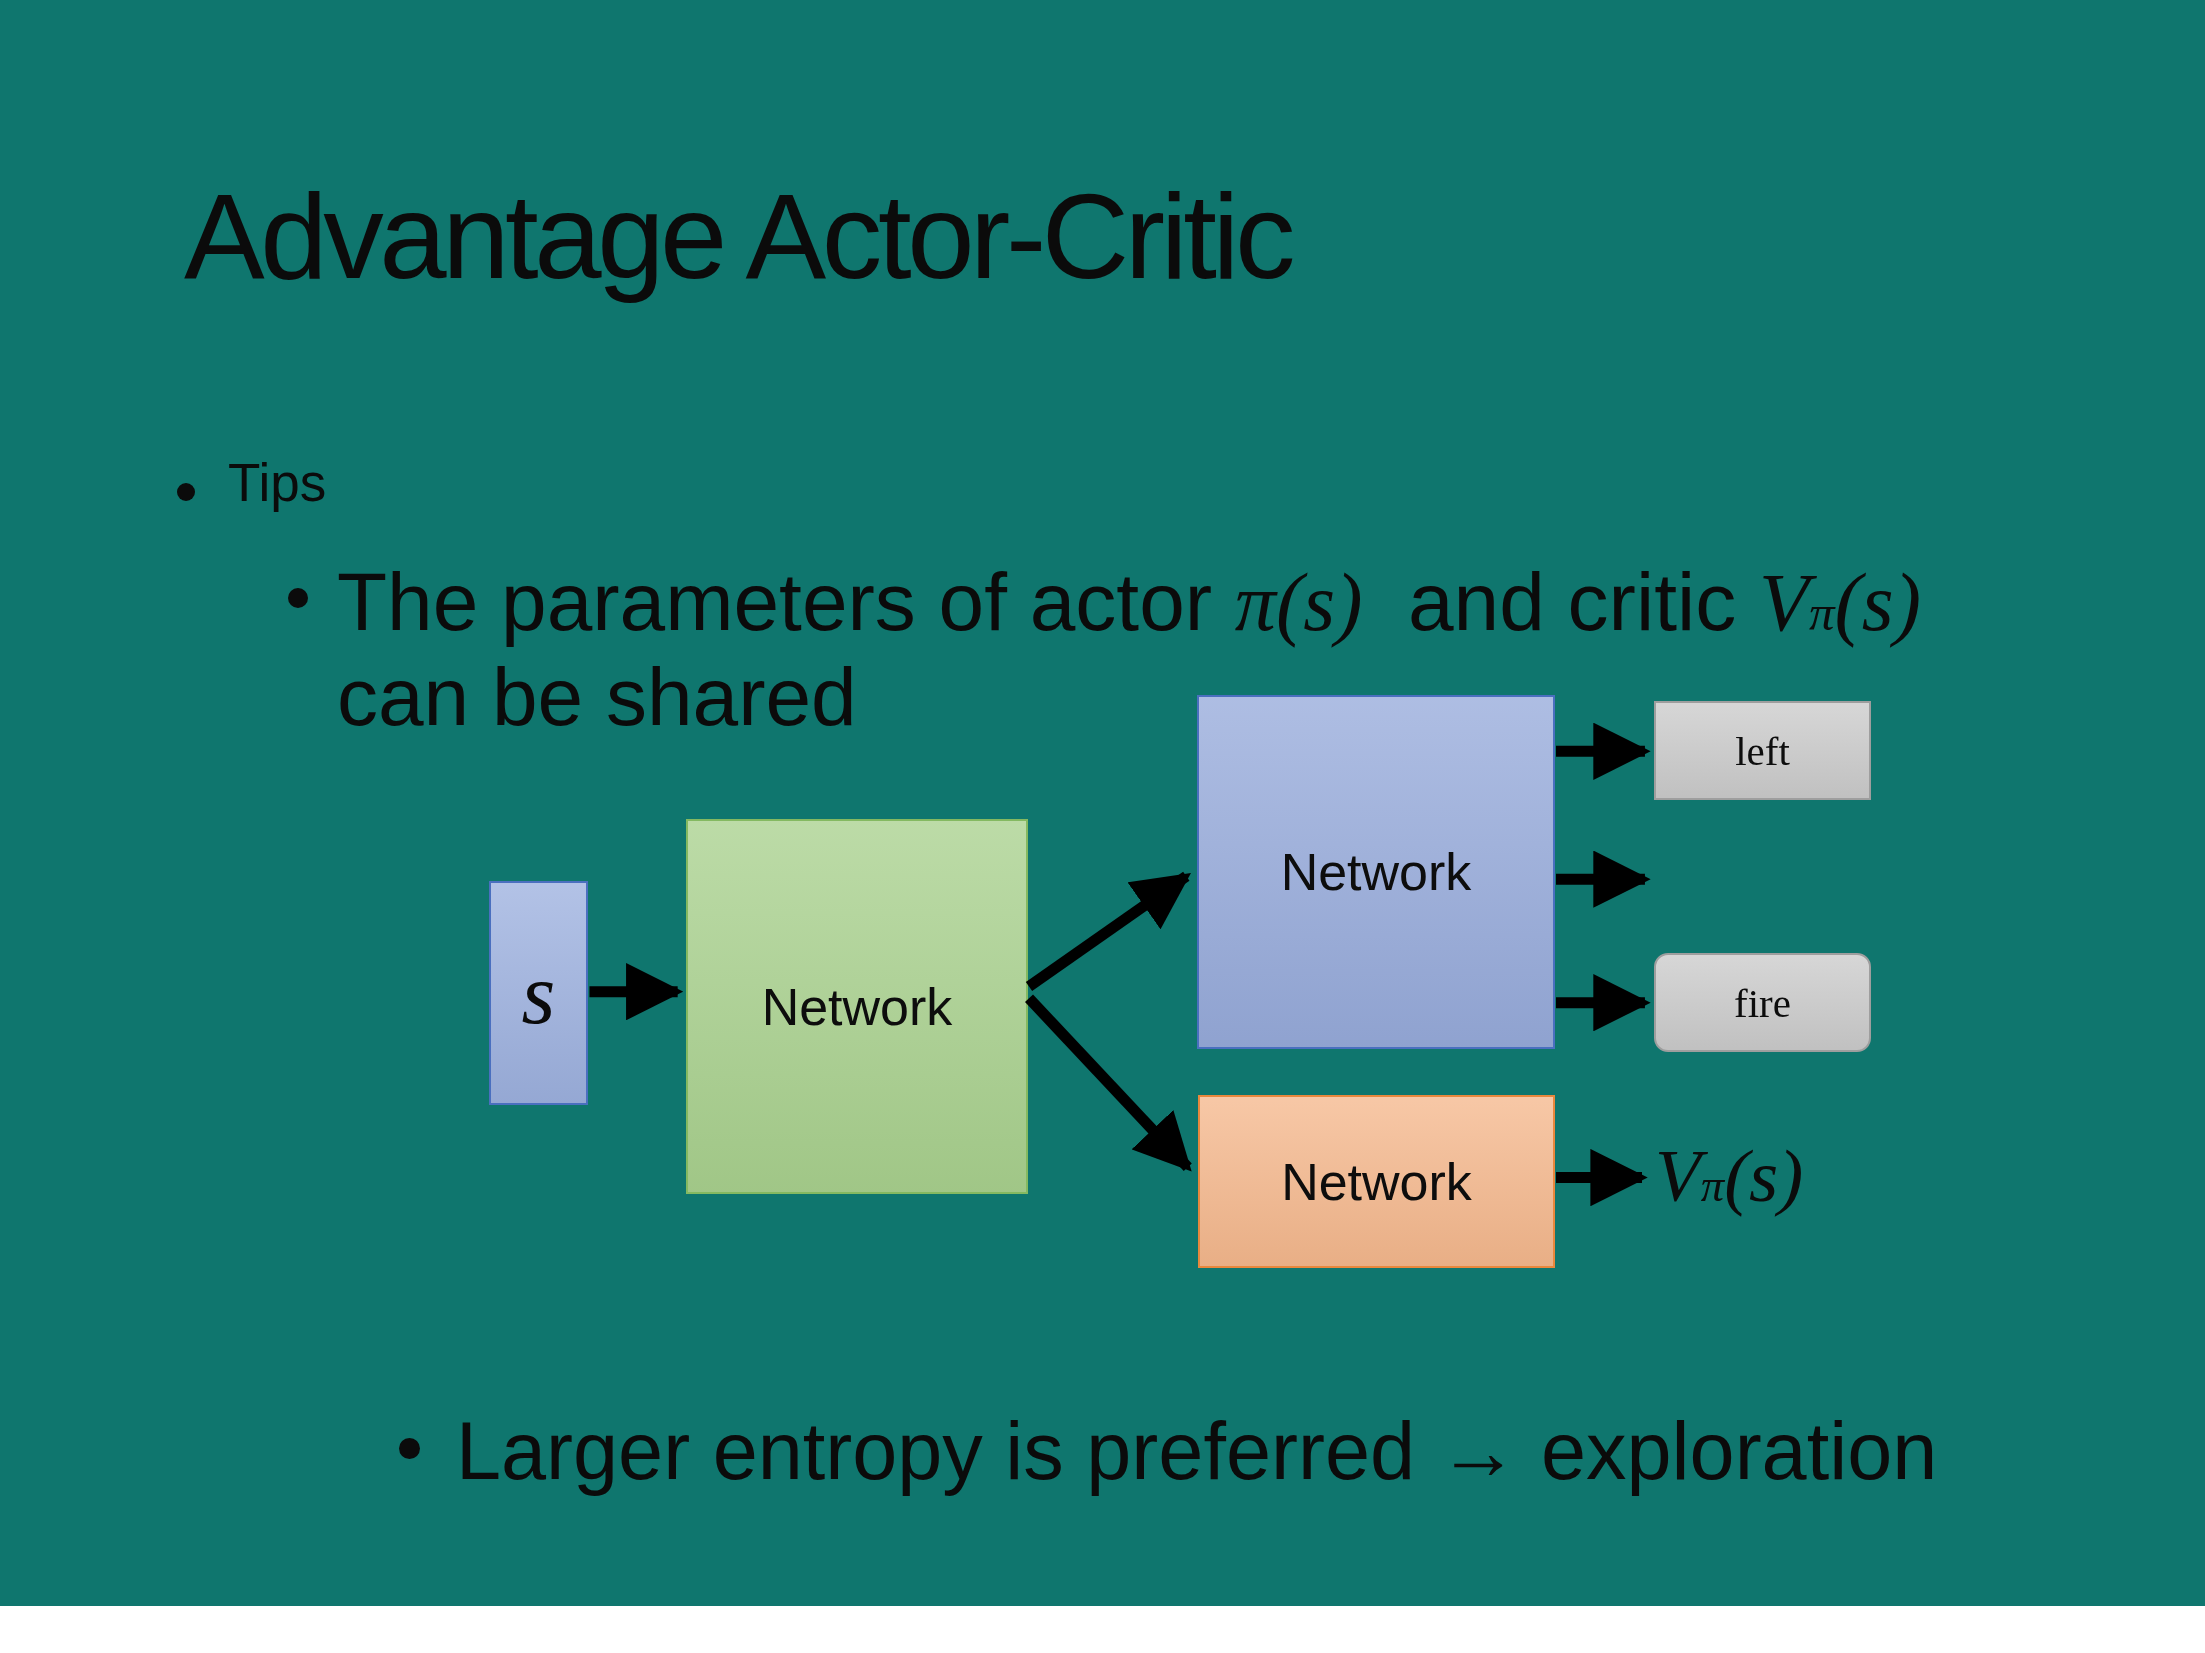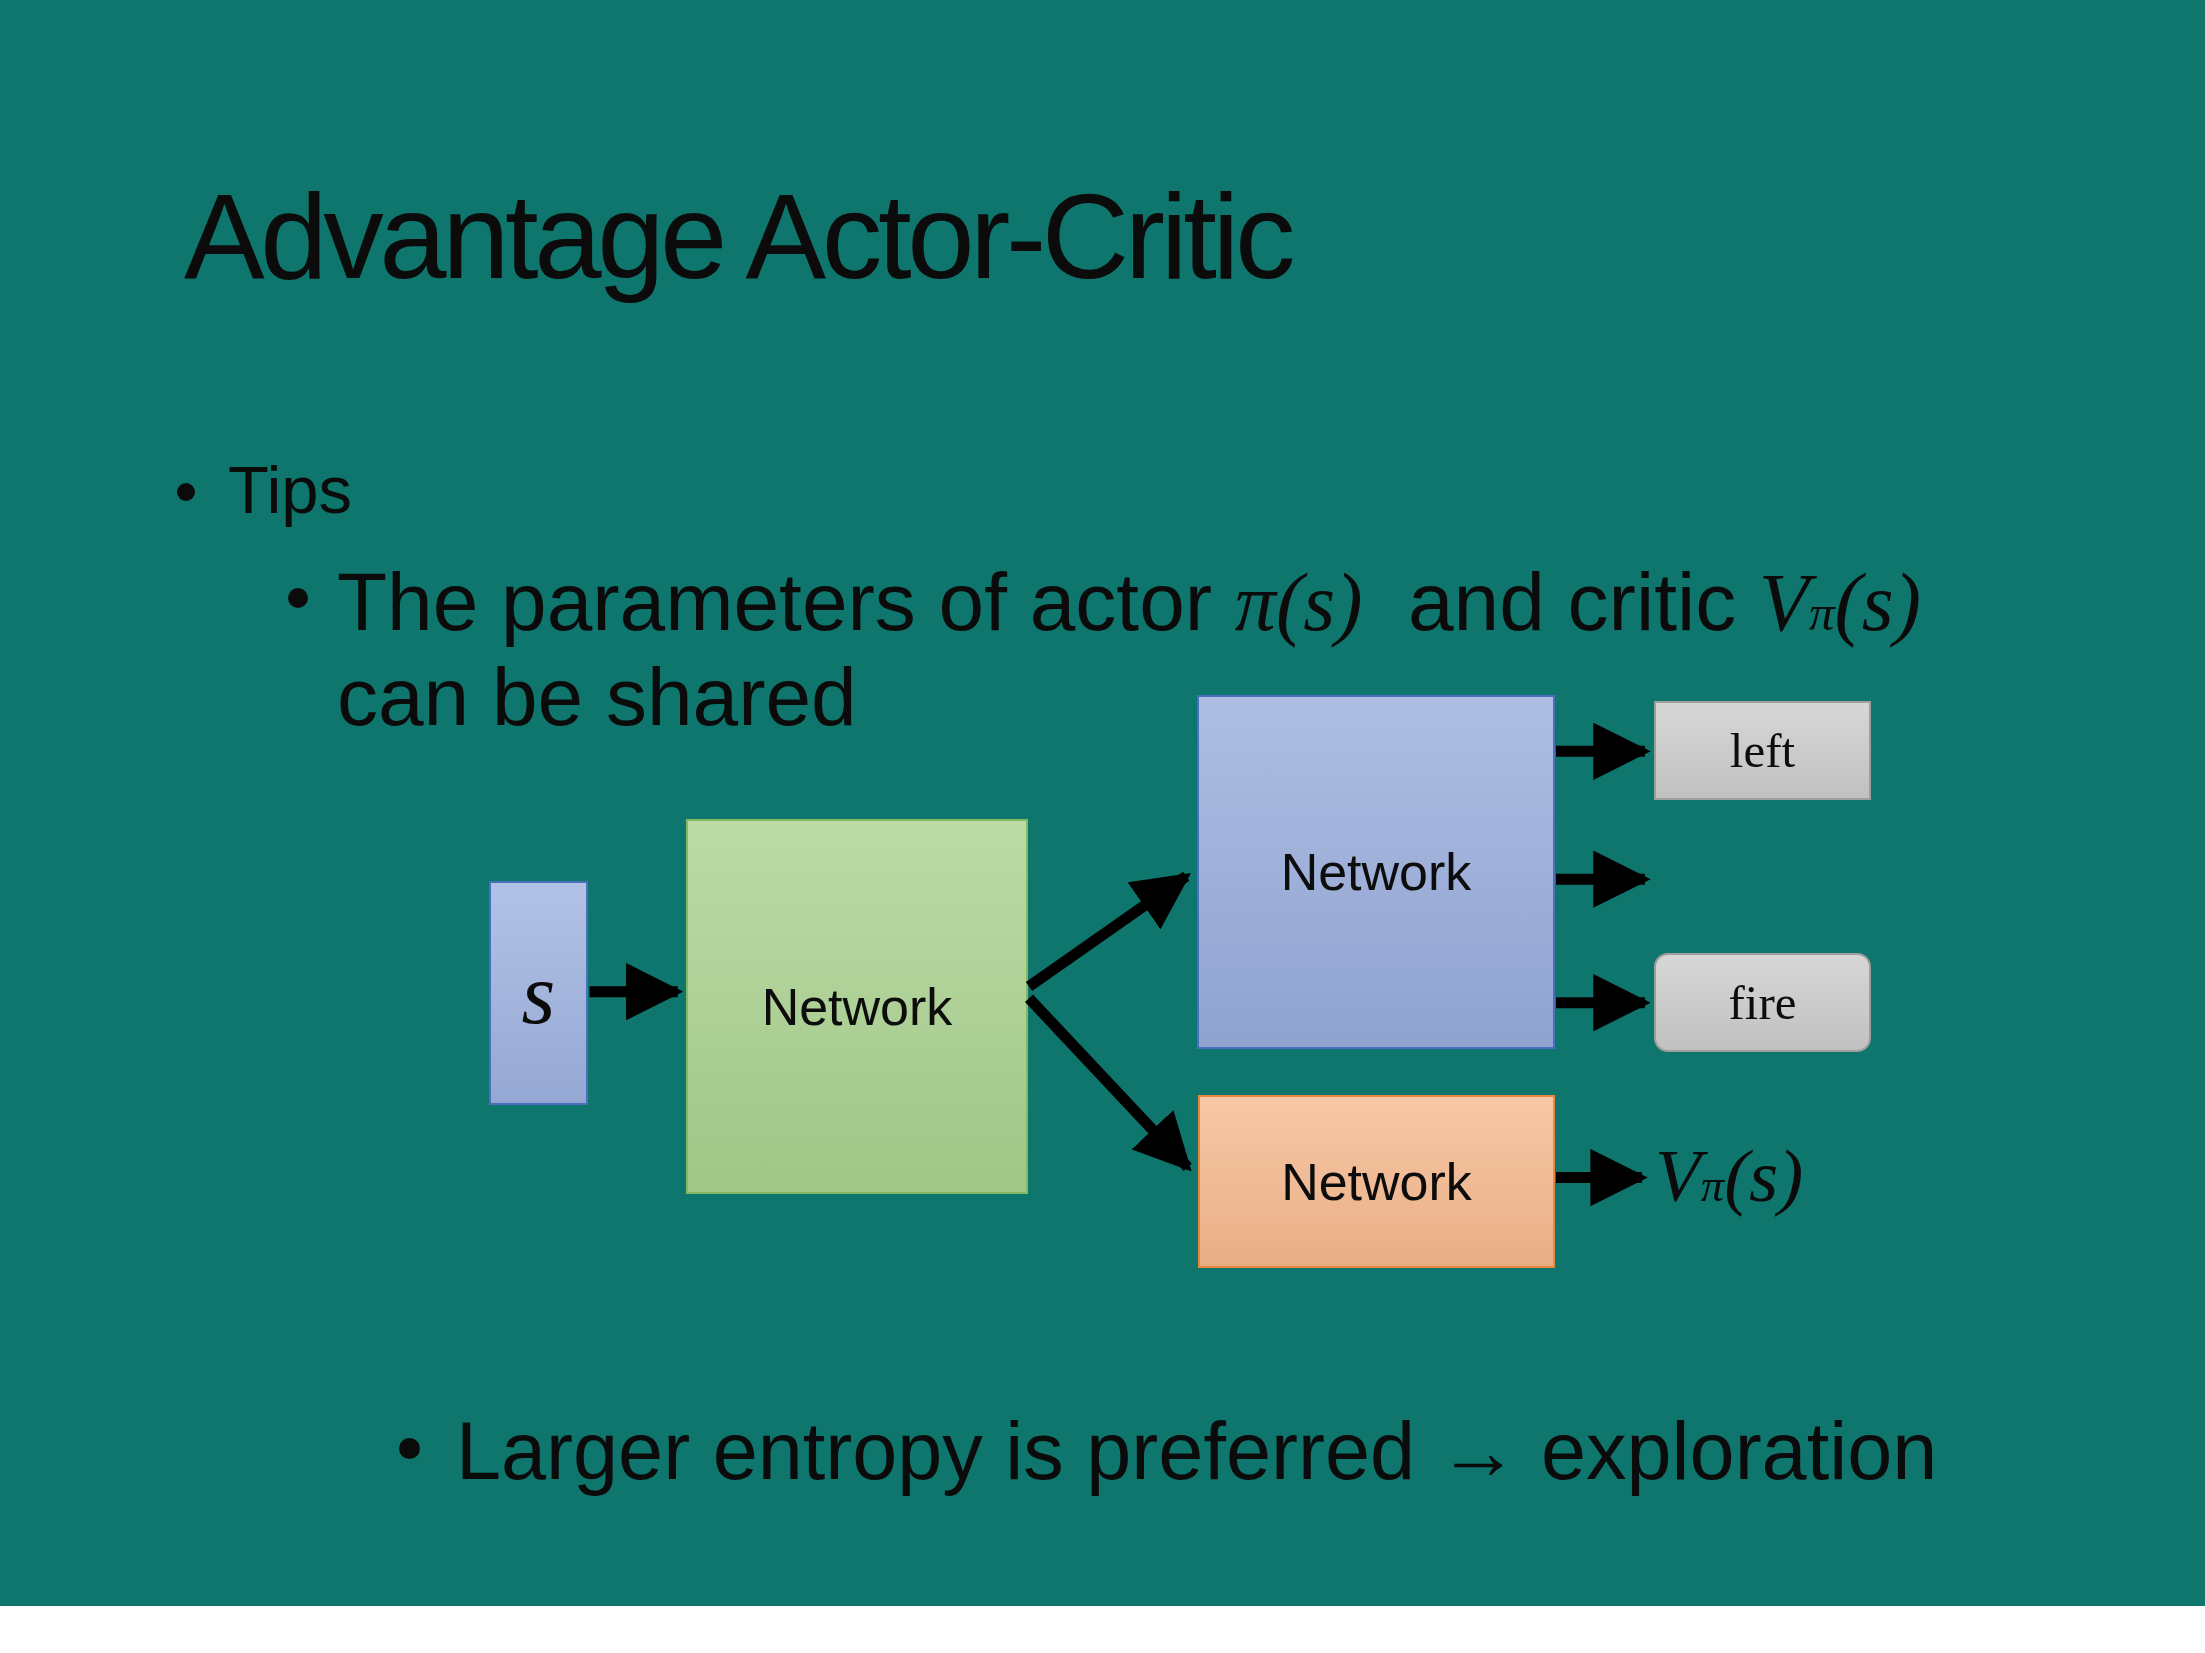--- a/index.html
+++ b/index.html
@@ -16,21 +16,21 @@
 
   
   .title {
     left: 184px; top: 176px;
     font-size: 121px;
     letter-spacing: -4.4px;
     line-height: 1;
     white-space: nowrap;
   }
   .bullet-line { line-height: 1; white-space: nowrap; }
-  .lv1 { font-size: 67px; }
+  .lv1 { font-size: 53px; }
   .lv2 { font-size: 82px; }
   .lv3 { font-size: 81px; text-align: right; }
 
   .dot {
     position: absolute;
     background: #0b0b0b;
     border-radius: 50%;
     display: inline-block;
   }
 
@@ -57,21 +57,21 @@
   .state-box  { background-color: var(--state-fill);  border: 2.9px solid var(--state-border); }
   .shared-box { background-color: var(--shared-fill); border: 2.9px solid var(--shared-border); }
   .actor-box  { background-color: var(--actor-fill);  border: 2.9px solid var(--actor-border); }
   .critic-box { background-color: var(--critic-fill); border: 2.9px solid var(--critic-border); }
   .output-box { background-color: var(--output-fill); border: 2.2px solid var(--output-border); }
 
   .network-label { font-size: 52px; color: #0d0d0d; }
   .state-label   { font-size: 87px; }
   .output-label  {
     font-family: "Liberation Serif", "DejaVu Serif", serif;
-    font-size: 49px;
+    font-size: 41px;
     color: #0d0d0d;
   }
   .value-label {
     left: 1655px; top: 1138px;
     font-size: 75px;
     line-height: 1;
     white-space: nowrap;
   }
 
   svg.arrows { position: absolute; left: 0; top: 0; }

